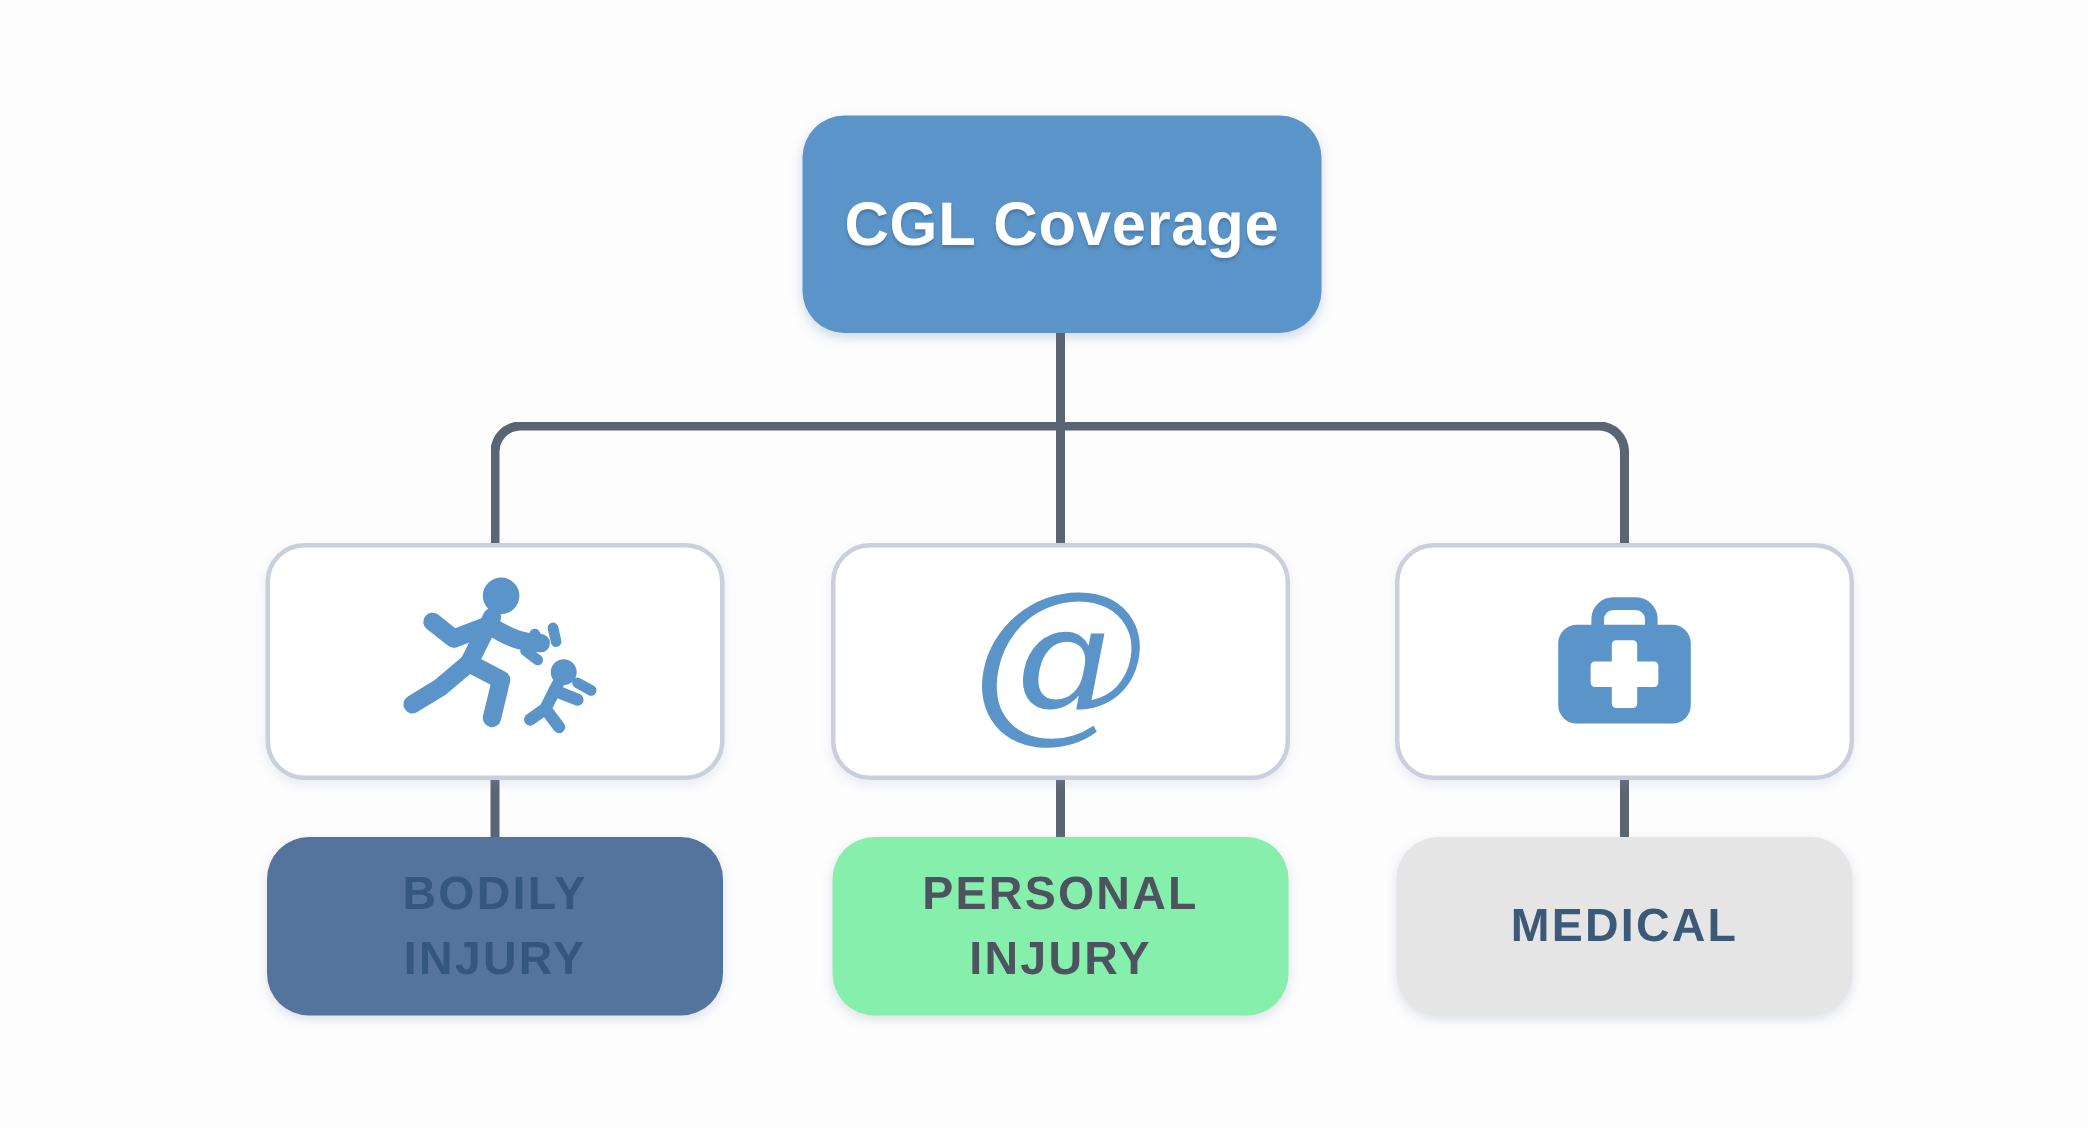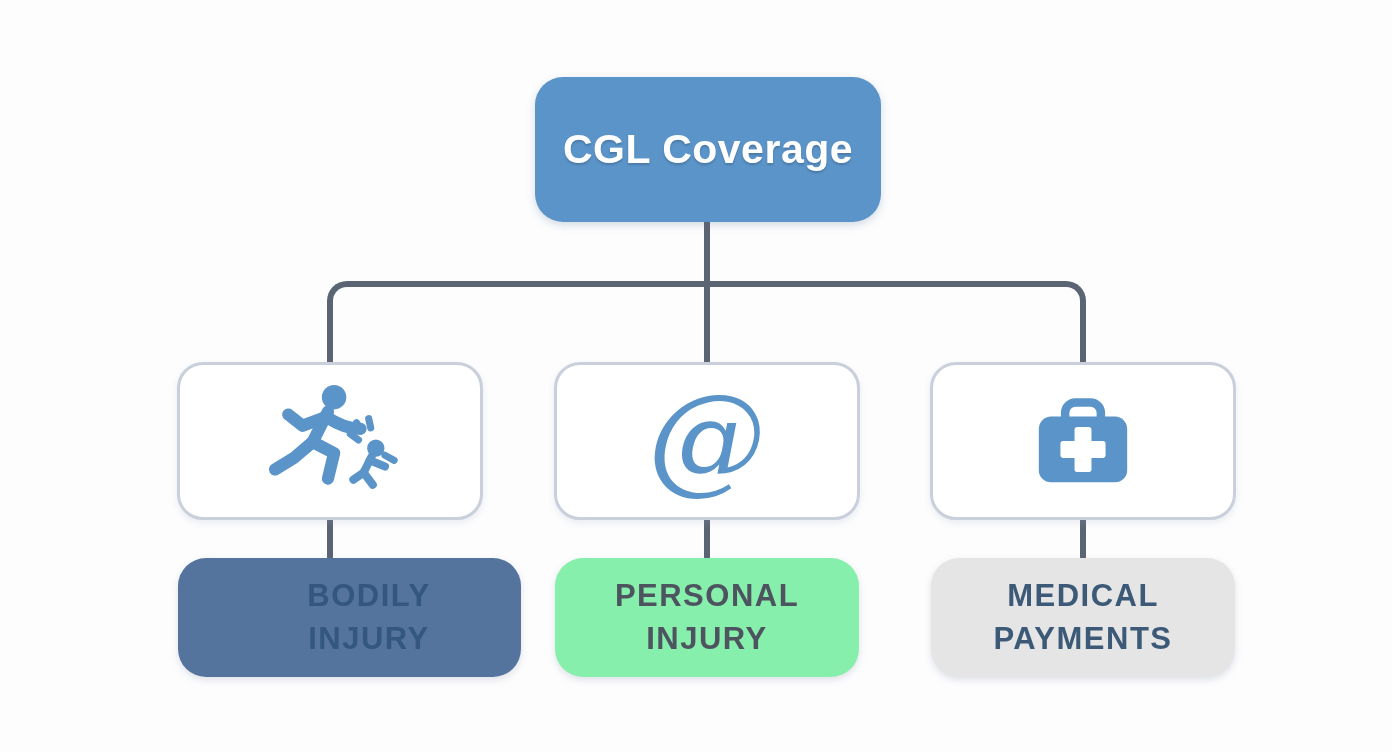--- a/index.html
+++ b/index.html
@@ -86,21 +86,21 @@
     border-radius: 28px;
     display: flex; flex-direction: column;
     align-items: center; justify-content: center;
     text-align: center;
     font-size: 31px;
     font-weight: bold;
     letter-spacing: 1.5px;
     line-height: 1.38;
     box-shadow: 0 3px 7px rgba(130,145,165,0.25);
   }
-  .label-node-1 { left: 178px; background: #54749e; color: #33577e; padding-left: 39px; }
+  .label-node-1 { left: 178px; background: #54749e; color: #33577e; }
   .label-node-2 { left: 555px; background: #86efac; color: #4d545f; }
   .label-node-3 { left: 931px; background: #e5e5e5; color: #3c5a77; }
   .label-line { display: block; }
 </style>
 </head>
 <body>
 
 <div id="stage">
 
   <div class="root-node">
@@ -155,16 +155,15 @@
   <div class="label-node label-node-1">
     <span class="label-line">BODILY</span>
     <span class="label-line">INJURY</span>
   </div>
   <div class="label-node label-node-2">
     <span class="label-line">PERSONAL</span>
     <span class="label-line">INJURY</span>
   </div>
   <div class="label-node label-node-3">
     <span class="label-line">MEDICAL</span>
-    <span class="label-line">PAYMENTS</span>
   </div>
 
 </div>
 
 </body></html>

